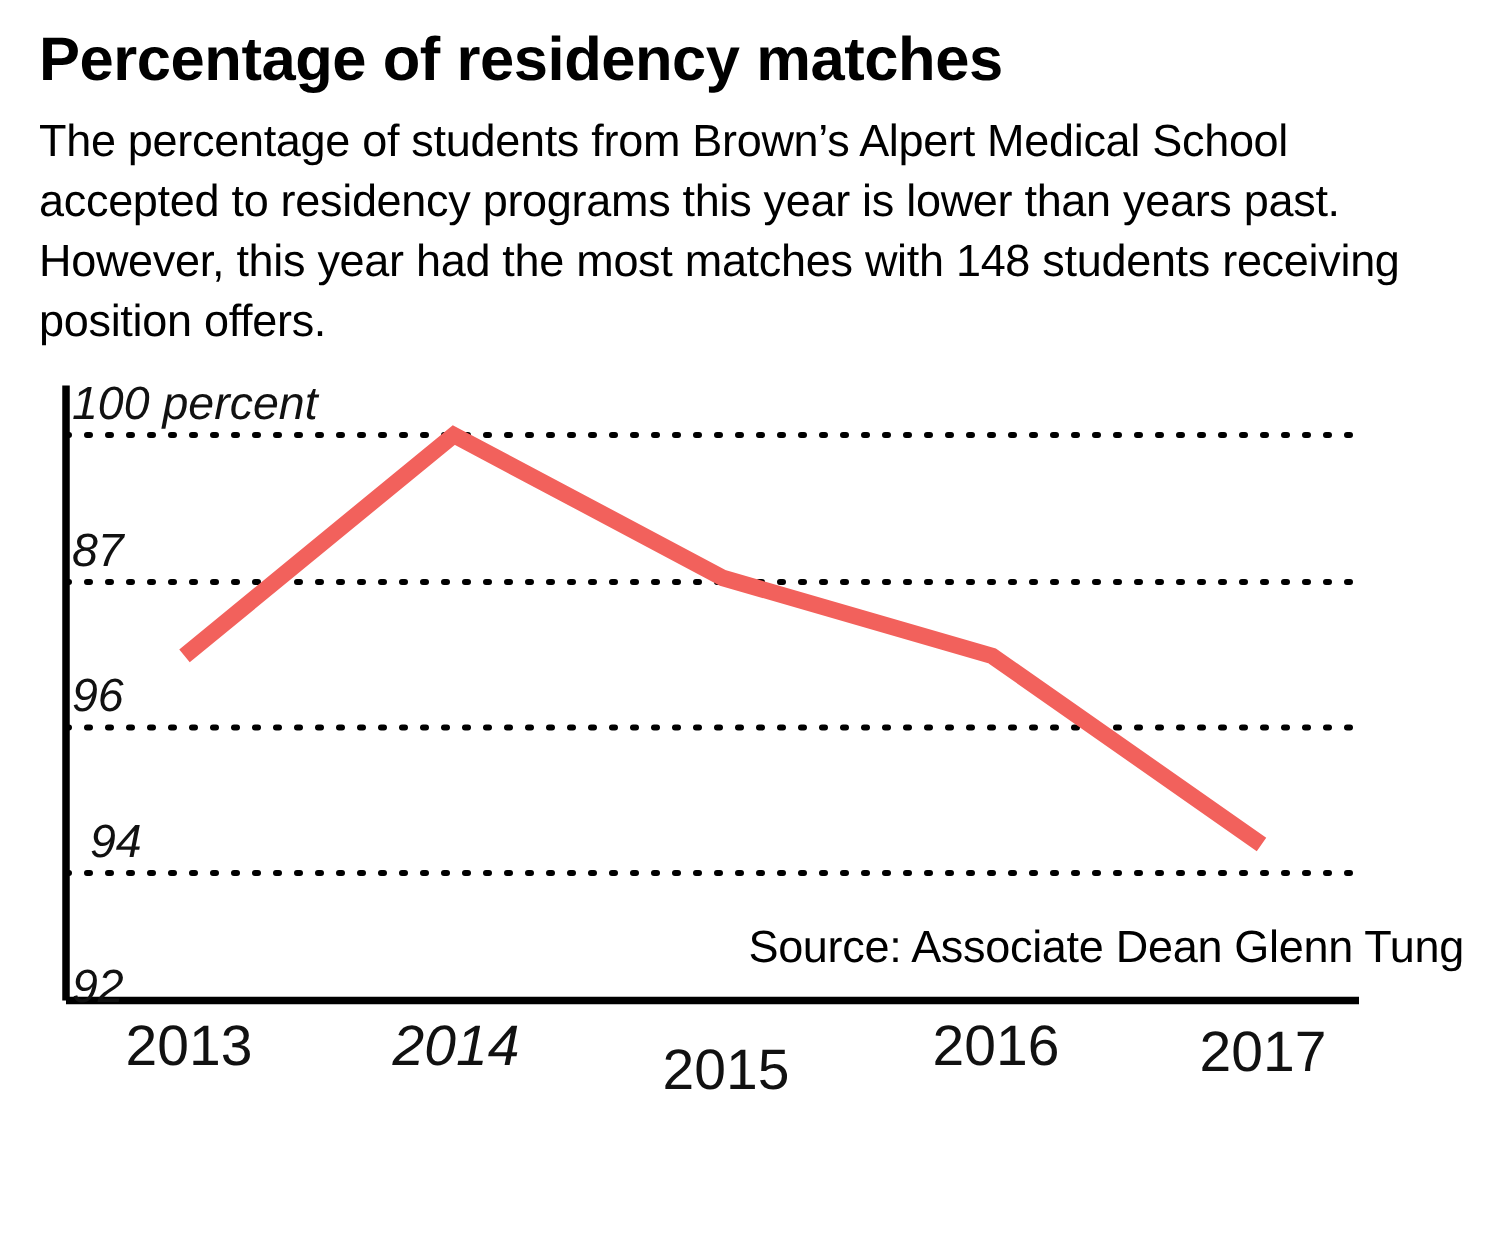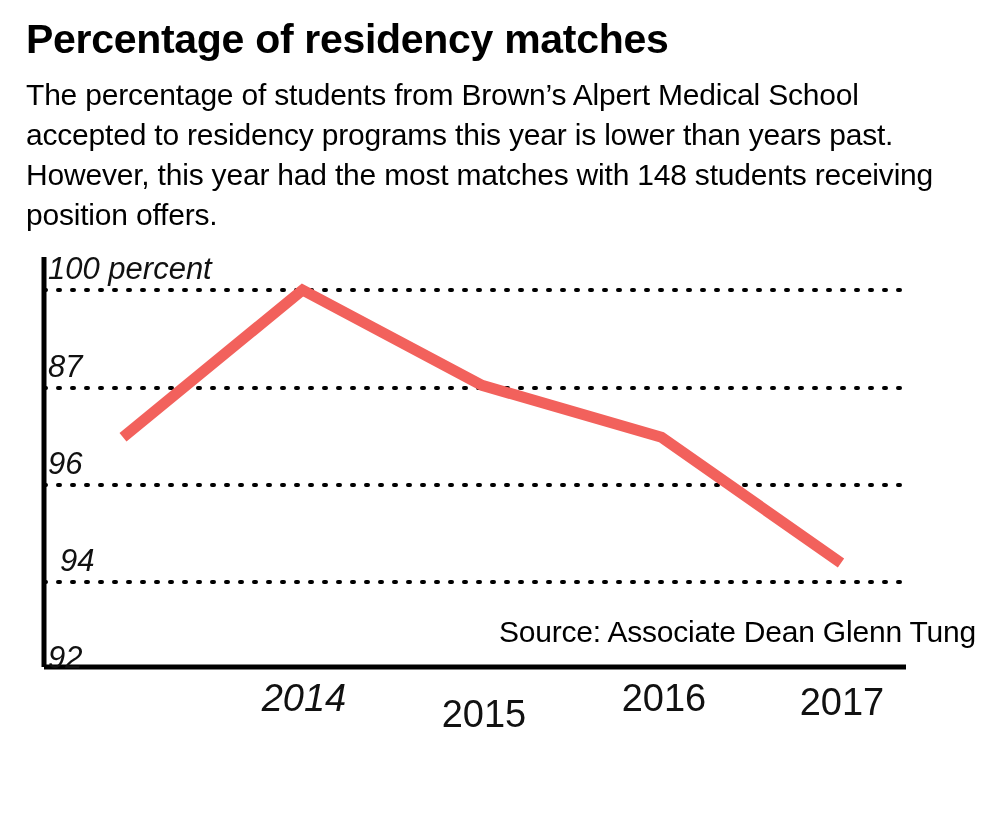--- a/index.html
+++ b/index.html
@@ -78,20 +78,21 @@
 
       <polyline points="97.0,184.3 276.5,37.0 456.0,132.3 635.5,184.3 815.0,310.0" fill="none" stroke="#f2615c" stroke-width="11" stroke-linejoin="miter" stroke-linecap="butt" data-name="data-series-line"></polyline>
     </svg>
 
     <div style="position:absolute; left:22px; top:-2px;" data-name="y-tick-label-100">100 percent</div>
     <div style="position:absolute; left:22px; top:96px;" data-name="y-tick-label-98">87</div>
     <div style="position:absolute; left:22px; top:193px;" data-name="y-tick-label-96">96</div>
     <div style="position:absolute; left:22px; top:290px;margin-left:12px;" data-name="y-tick-label-94">94</div>
     <div style="position:absolute; left:22px; top:387px;" data-name="y-tick-label-92">92</div>
 
+    <div style="position:absolute; left:50px; top:424px; width:100px; text-align:center;" data-name="x-tick-label-2013">2013</div>
     <div style="position:absolute; left:228px; top:424px; width:100px; text-align:center;font-style:italic;" data-name="x-tick-label-2014">2014</div>
     <div style="position:absolute; left:408px; top:424px; width:100px; text-align:center;margin-top:16px;" data-name="x-tick-label-2015">2015</div>
     <div style="position:absolute; left:588px; top:424px; width:100px; text-align:center;" data-name="x-tick-label-2016">2016</div>
     <div style="position:absolute; left:766px; top:428px; width:100px; text-align:center;" data-name="x-tick-label-2017">2017</div>
   </div>
 
   <div class="source" data-name="source-note">Source: Associate Dean Glenn Tung</div>
 </div>
 
 <style>

